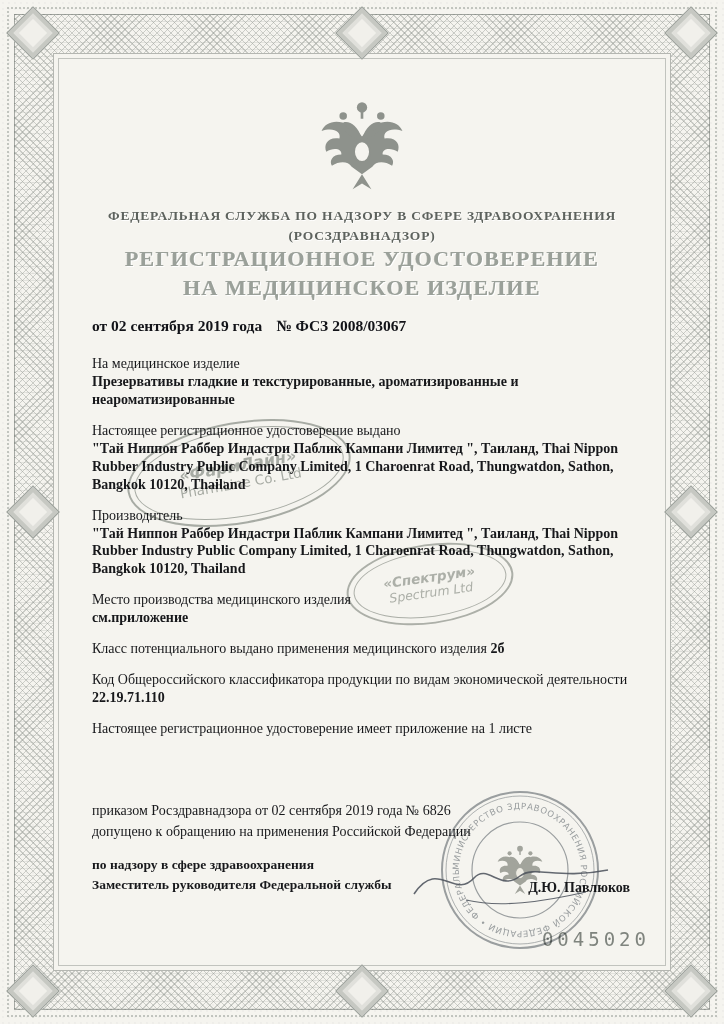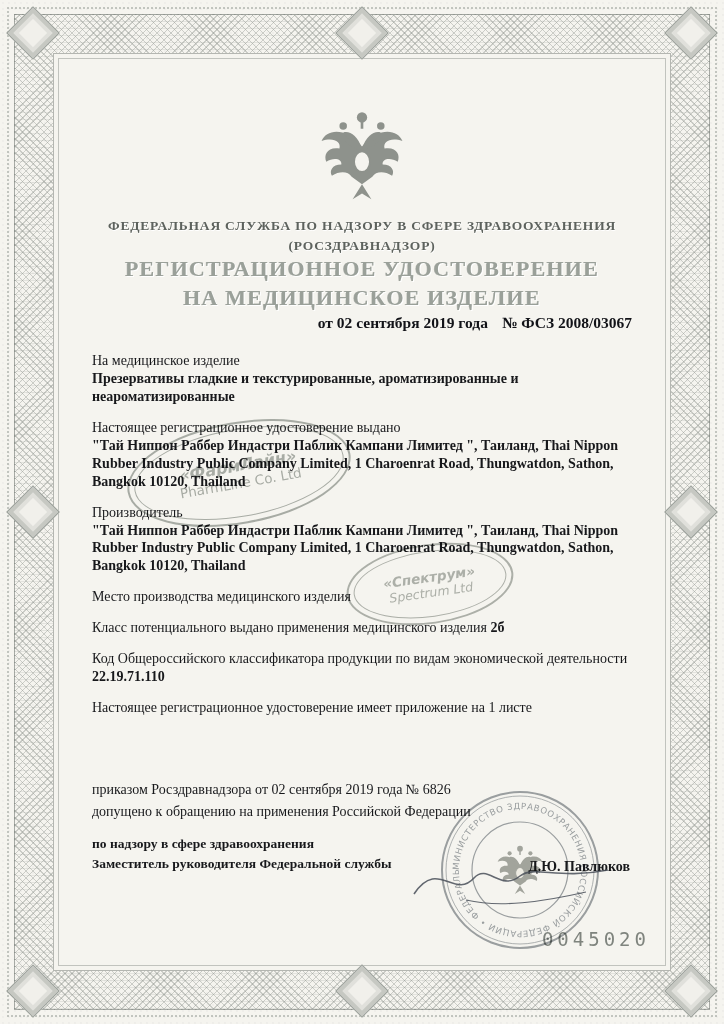--- a/index.html
+++ b/index.html
@@ -35,32 +35,32 @@
     background:#f1f0eb;border:1px solid #949a94;
     box-shadow:inset 0 0 0 4px rgba(148,154,148,.35), inset 0 0 0 8px rgba(148,154,148,.18);
   }
   .o-tl{left:33px;top:33px}.o-tr{left:691px;top:33px}
   .o-bl{left:33px;top:991px}.o-br{left:691px;top:991px}
   .o-tm{left:362px;top:33px}.o-bm{left:362px;top:991px}
   .o-lm{left:33px;top:512px}.o-rm{left:691px;top:512px}
   .innerline{position:absolute;inset:58px;border:1px solid rgba(130,136,130,.45);pointer-events:none;}
 
   
-  .content{position:absolute;left:92px;right:92px;top:80px;z-index:2;}
+  .content{position:absolute;left:92px;right:92px;top:70px;z-index:2;}
   .emblem{width:94px;height:100px;margin:26px auto 10px;}
   .agency{
     text-align:center;font-weight:700;font-size:13.5px;letter-spacing:.8px;
     color:#5d625d;text-shadow:.5px .5px 0 #fff;line-height:1.45;
   }
   .doc-title{
     margin-top:0;text-align:center;font-weight:800;font-size:22px;
     letter-spacing:1.2px;line-height:1.3;color:#9aa099;
     text-shadow:1px 1px 0 #ffffff, -0.5px -0.5px 0 rgba(90,95,90,.35);
   }
-  .date-line{margin-top:2px;text-align:right;font-weight:700;font-size:15.5px;color:#121318;}
+  .date-line{margin-top:15px;text-align:left;font-weight:700;font-size:15.5px;color:#121318;}
   .date-line .num{margin-left:14px;}
 
   .body{margin-top:20px;font-size:14px;line-height:1.28;}
   .body p{margin:0;}
   .b{font-weight:700;}
   .gap{margin-top:13px !important;}
 
   .footer{margin-top:62px;font-size:14px;}
   .footer p{margin:0;line-height:1.55;}
   .sign-row{display:flex;justify-content:space-between;align-items:flex-end;margin-top:12px;font-weight:700;}
@@ -147,20 +147,21 @@
       <p class="gap">На медицинское изделие</p>
       <p class="b">Презервативы гладкие и текстурированные, ароматизированные и неароматизированные</p>
 
       <p class="gap">Настоящее регистрационное удостоверение выдано</p>
       <p class="b">"Тай Ниппон Раббер Индастри Паблик Кампани Лимитед ", Таиланд, Thai Nippon Rubber Industry Public Company Limited, 1 Charoenrat Road, Thungwatdon, Sathon, Bangkok 10120, Thailand</p>
 
       <p class="gap">Производитель</p>
       <p class="b">"Тай Ниппон Раббер Индастри Паблик Кампани Лимитед ", Таиланд, Thai Nippon Rubber Industry Public Company Limited, 1 Charoenrat Road, Thungwatdon, Sathon, Bangkok 10120, Thailand</p>
 
       <p class="gap">Место производства медицинского изделия</p>
+      <p class="b">см.приложение</p>
 
 
       <p class="gap"><span>Класс потенциального выдано применения медицинского изделия </span><span class="b">2б</span></p>
 
       <p class="gap"><span>Код Общероссийского классификатора продукции по видам экономической деятельности </span><span class="b">22.19.71.110</span></p>
 
       <p class="gap">Настоящее регистрационное удостоверение имеет приложение на 1 листе</p>
     </div>
 
     <div class="footer">

